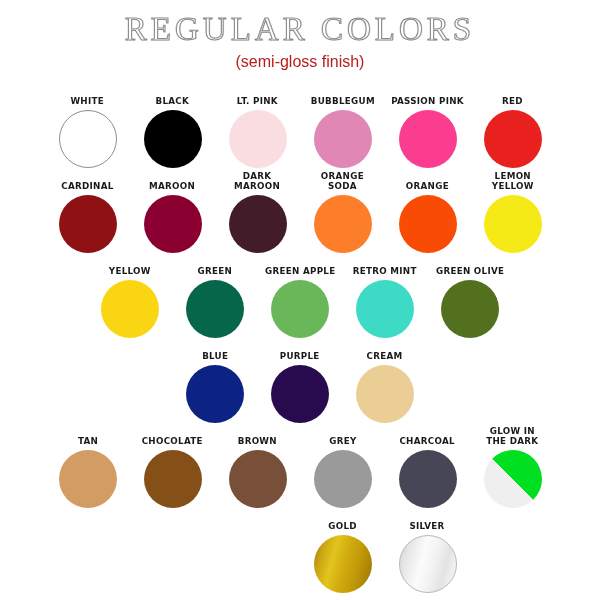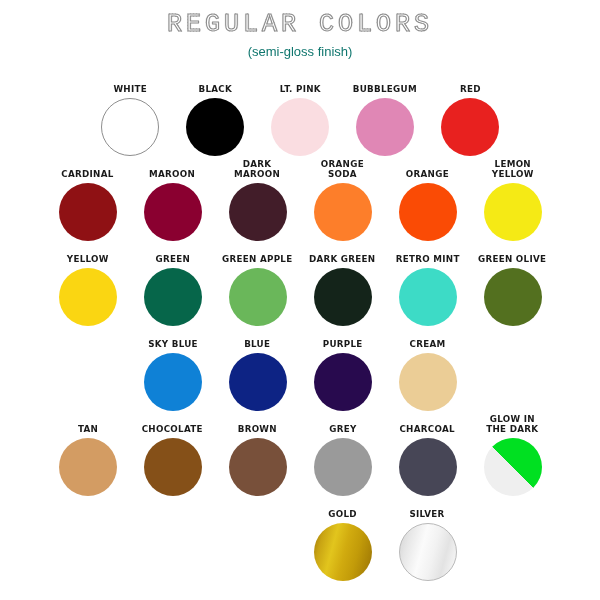--- a/index.html
+++ b/index.html
@@ -20,42 +20,42 @@
     height: 600px;
     background: #ffffff;
   }
 
   
   .header {
     text-align: center;
     padding-top: 12px;
   }
   .title {
-    font-family: Liberation Mono, monospace;
-    font-size: 25px;
+    font-family: Liberation Serif, serif;
+    font-size: 33px;
     letter-spacing: 4px;
     font-weight: 400;
     color: #ffffff;
     -webkit-text-stroke: 1px #8c8c8c;
     text-shadow:
       0 0 0 #8c8c8c,
       1px 0 0 rgba(140,140,140,0.25),
       -1px 0 0 rgba(140,140,140,0.25);
     line-height: 1.05;
     margin: 0;
     
     background-image: radial-gradient(#9a9a9a 0.6px, transparent 0.7px);
     background-size: 3px 3px;
     -webkit-background-clip: text;
     background-clip: text;
   }
   .subtitle {
     font-family: "Liberation Sans", sans-serif;
-    font-size: 13px;
-    color: #0f766e;
+    font-size: 16px;
+    color: #b91c1c;
     margin-top: 6px;
     letter-spacing: 0px;
   }
 
   
   .grid {
     margin-top: 12px;
     padding: 0 18px;
   }
   .row {
@@ -143,20 +143,24 @@
         </div>
         <div class="cell">
           <div class="cell-label">LT. PINK</div>
           <div class="swatch" style="background: rgb(250, 221, 225);"></div>
         </div>
         <div class="cell">
           <div class="cell-label">BUBBLEGUM</div>
           <div class="swatch" style="background: rgb(224, 135, 181);"></div>
         </div>
         <div class="cell">
+          <div class="cell-label">PASSION PINK</div>
+          <div class="swatch" style="background: rgb(251, 61, 143);"></div>
+        </div>
+        <div class="cell">
           <div class="cell-label">RED</div>
           <div class="swatch" style="background: rgb(232, 33, 31);"></div>
         </div>
       </div>
       <div class="row">
         <div class="cell">
           <div class="cell-label">CARDINAL</div>
           <div class="swatch" style="background: rgb(143, 17, 20);"></div>
         </div>
         <div class="cell">
@@ -190,37 +194,29 @@
         </div>
         <div class="cell">
           <div class="cell-label">GREEN</div>
           <div class="swatch" style="background: rgb(6, 102, 74);"></div>
         </div>
         <div class="cell">
           <div class="cell-label">GREEN APPLE</div>
           <div class="swatch" style="background: rgb(106, 183, 90);"></div>
         </div>
         <div class="cell">
-          <div class="cell-label">DARK GREEN</div>
-          <div class="swatch" style="background: rgb(20, 36, 26);"></div>
-        </div>
-        <div class="cell">
           <div class="cell-label">RETRO MINT</div>
           <div class="swatch" style="background: rgb(61, 219, 198);"></div>
         </div>
         <div class="cell">
           <div class="cell-label">GREEN OLIVE</div>
           <div class="swatch" style="background: rgb(83, 112, 31);"></div>
         </div>
       </div>
       <div class="row">
-        <div class="cell">
-          <div class="cell-label">SKY BLUE</div>
-          <div class="swatch" style="background: rgb(15, 129, 214);"></div>
-        </div>
         <div class="cell">
           <div class="cell-label">BLUE</div>
           <div class="swatch" style="background: rgb(13, 35, 132);"></div>
         </div>
         <div class="cell">
           <div class="cell-label">PURPLE</div>
           <div class="swatch" style="background: rgb(40, 10, 78);"></div>
         </div>
         <div class="cell">
           <div class="cell-label">CREAM</div>

